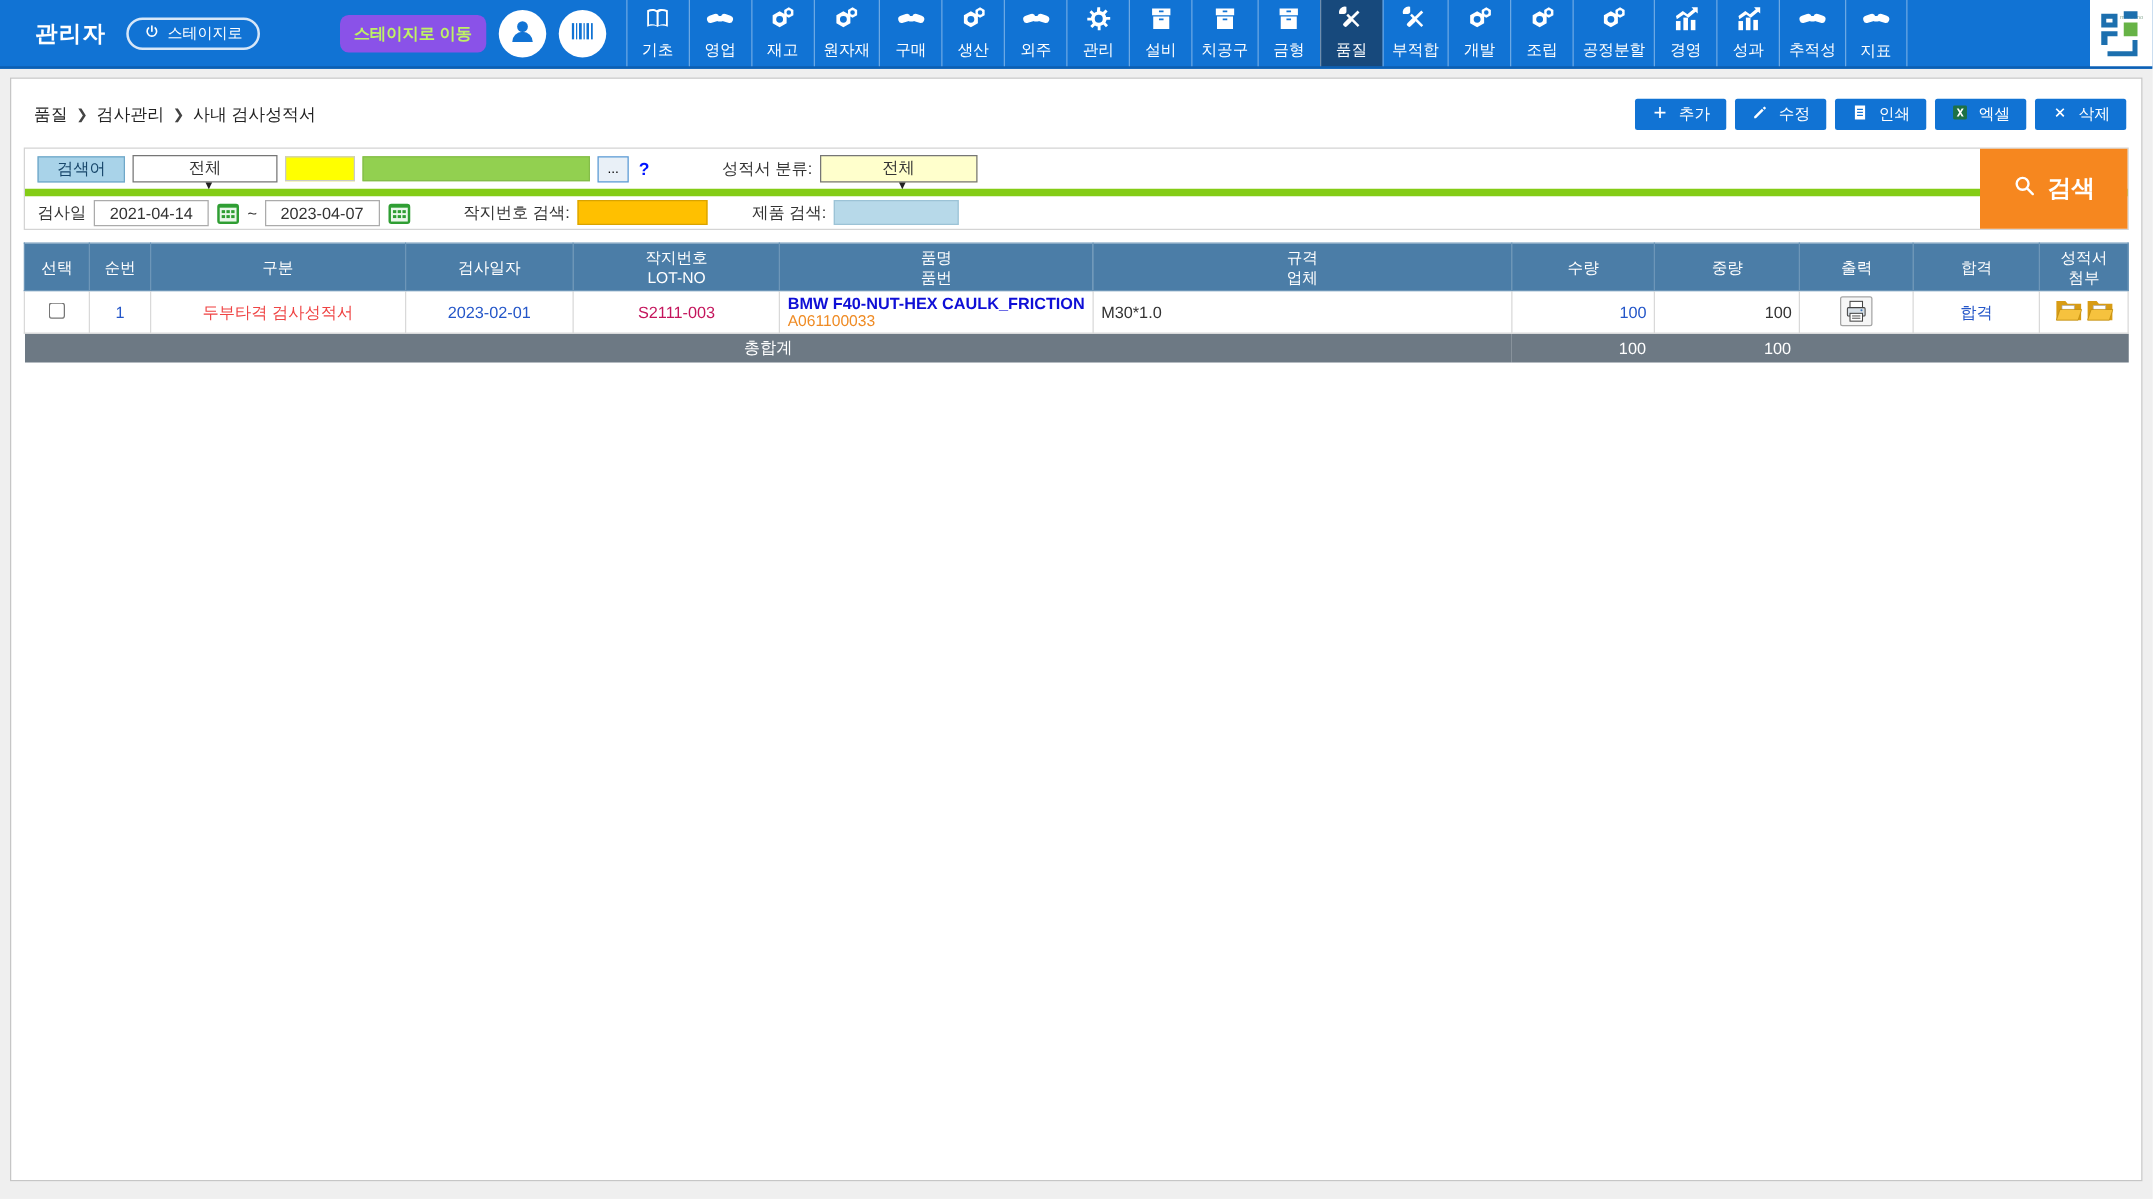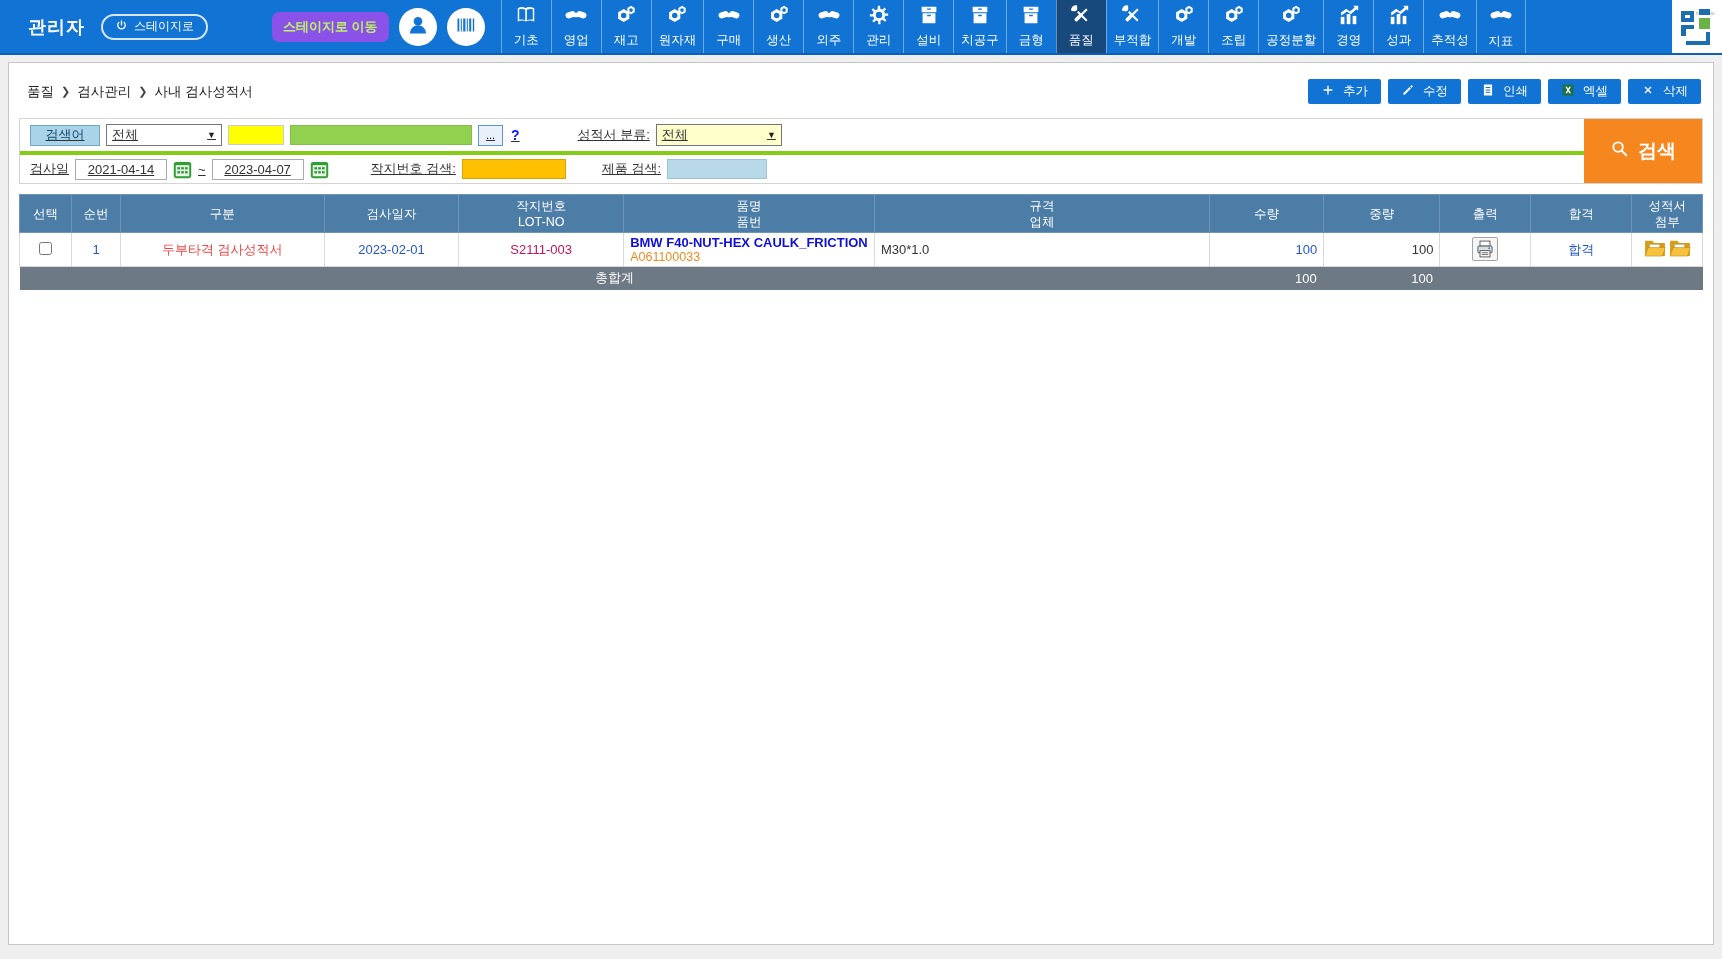--- a/index.html
+++ b/index.html
@@ -30,26 +30,26 @@
   .breadcrumb { font-size:13.5px; color:#222; display:flex; align-items:center; gap:7px; }
   .breadcrumb .sep { font-weight:bold; font-size:11px; color:#444; }
   .bc-item { cursor:pointer; }
   .toolbar { display:flex; gap:7px;padding-left:30px; }
   .tbtn { height:25px; padding:0 13px; background:#1173d4; border:none; border-radius:2px; color:#fff; font-size:12.5px;
     display:flex; align-items:center; gap:8px; cursor:pointer; }
   .tbtn svg { width:14px; height:14px; }
 
   
   .filter-box { margin:6px 10px 0; border:1px solid #d4d4d4; position:relative; background:#fff; }
-  .frow { height:32px; display:flex; align-items:center; padding-left:10px; gap:6px;text-decoration:underline; }
-  .frow2 { border-top:4px solid #84cc16; }
+  .frow { height:32px; display:flex; align-items:center; padding-left:10px; gap:6px; }
+  .frow2 { border-top:6px solid #84cc16; }
   .chip { width:70px; height:21px; background:#a9d3e9; border:1px solid #6fa7c8; color:#17466a;
     display:flex; align-items:center; justify-content:center; cursor:pointer; }
   .sel-box { height:22px; border:1px solid #767676; background:#fff; display:flex; align-items:center;
-    justify-content:space-between; padding:0 5px; cursor:pointer; }
+    justify-content:space-between; padding:0 5px; cursor:pointer;flex-direction:column; }
   .sel-box .car { font-size:9px; color:#222; margin-left:6px; }
   .w112 { width:116px; } .w126 { width:126px; background:#ffffcc; }
   .inp { height:20px; border:1px solid #c9c9c9; }
   .inp-yellow { width:56px; background:#ffff00; }
   .inp-green { width:182px; background:#92d050; border-color:#84bd49; }
   .inp-gold { width:104px; background:#ffc000; border-color:#d9a300; }
   .inp-blue { width:100px; background:#b7d9e9; border-color:#9cc3d6; }
   .more-btn { width:25px; height:21px; border:1px solid #5b9bd5; background:#e9f0f7; font-size:11px; line-height:10px; cursor:pointer; }
   .help { color:#0014ff; font-weight:bold; font-size:14px; margin-left:2px; cursor:pointer; }
   .flabel { color:#333; }

